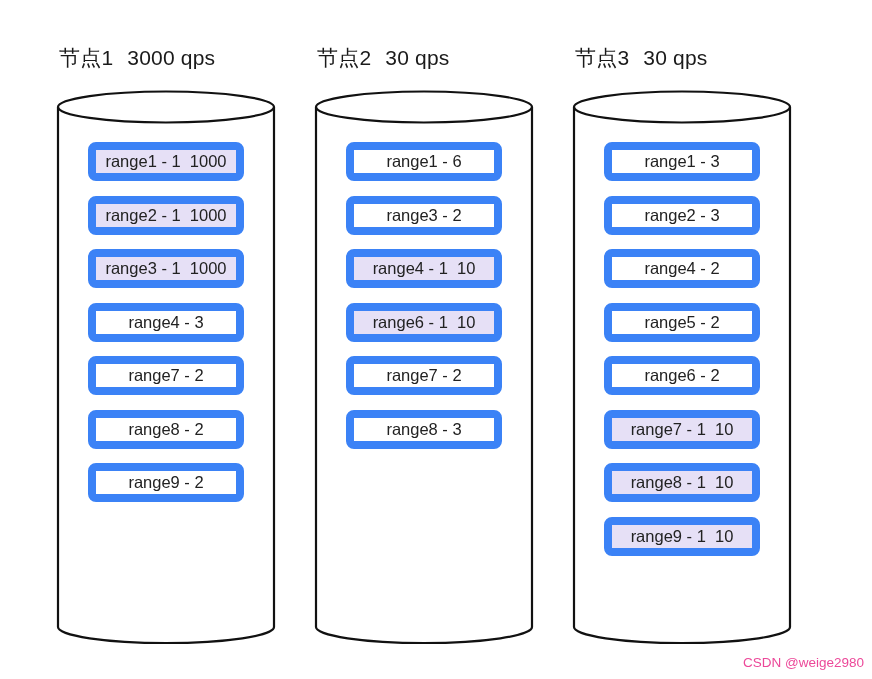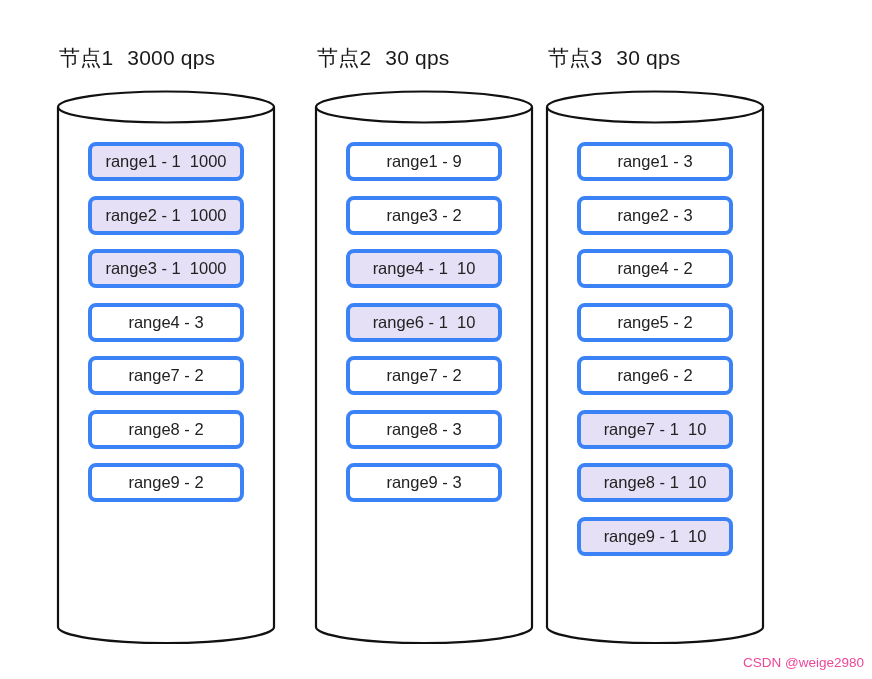--- a/index.html
+++ b/index.html
@@ -47,21 +47,21 @@
     top: 52px;
     left: 33px;
     width: 156px;
     display: flex;
     flex-direction: column;
     gap: 14.5px;
   }
   .range-box {
     box-sizing: border-box;
     height: 39px;
-    border: 4px solid #3b82f6;
+    border: 8px solid #3b82f6;
     border-radius: 8px;
     background: #ffffff;
     display: flex;
     align-items: center;
     justify-content: center;
   }
   .range-box.highlight {
     background: #e6e0f6;
   }
   .range-box span {
@@ -121,45 +121,42 @@
     <div class="node-title"><span>节点2</span><span class="qps">30 qps</span></div>
     <div class="cylinder">
       <svg width="222" height="556" viewBox="0 0 222 556">
         <ellipse cx="111" cy="17" rx="108" ry="15.5" fill="#ffffff" stroke="#111111" stroke-width="2.2"></ellipse>
         <line x1="3" y1="17" x2="3" y2="537" stroke="#111111" stroke-width="2.2"></line>
         <line x1="219" y1="17" x2="219" y2="537" stroke="#111111" stroke-width="2.2"></line>
         <path d="M3,537 A108,16 0 0 0 219,537" fill="none" stroke="#111111" stroke-width="2.2"></path>
       </svg>
       <div class="ranges">
         <div class="range-box">
-            <span>range1 - 9</span>
+            <span>range1 - 6</span>
           </div>
         <div class="range-box">
             <span>range3 - 2</span>
           </div>
         <div class="range-box highlight">
             <span>range4 - 1  10</span>
           </div>
         <div class="range-box highlight">
             <span>range6 - 1  10</span>
           </div>
         <div class="range-box">
             <span>range7 - 2</span>
           </div>
         <div class="range-box">
             <span>range8 - 3</span>
           </div>
-        <div class="range-box">
-            <span>range9 - 3</span>
-          </div>
       </div>
     </div>
   </div>
 
-  <div class="node" style="left:544px">
+  <div class="node" style="left:571px">
     <div class="node-title"><span>节点3</span><span class="qps">30 qps</span></div>
     <div class="cylinder">
       <svg width="222" height="556" viewBox="0 0 222 556">
         <ellipse cx="111" cy="17" rx="108" ry="15.5" fill="#ffffff" stroke="#111111" stroke-width="2.2"></ellipse>
         <line x1="3" y1="17" x2="3" y2="537" stroke="#111111" stroke-width="2.2"></line>
         <line x1="219" y1="17" x2="219" y2="537" stroke="#111111" stroke-width="2.2"></line>
         <path d="M3,537 A108,16 0 0 0 219,537" fill="none" stroke="#111111" stroke-width="2.2"></path>
       </svg>
       <div class="ranges">
         <div class="range-box">

